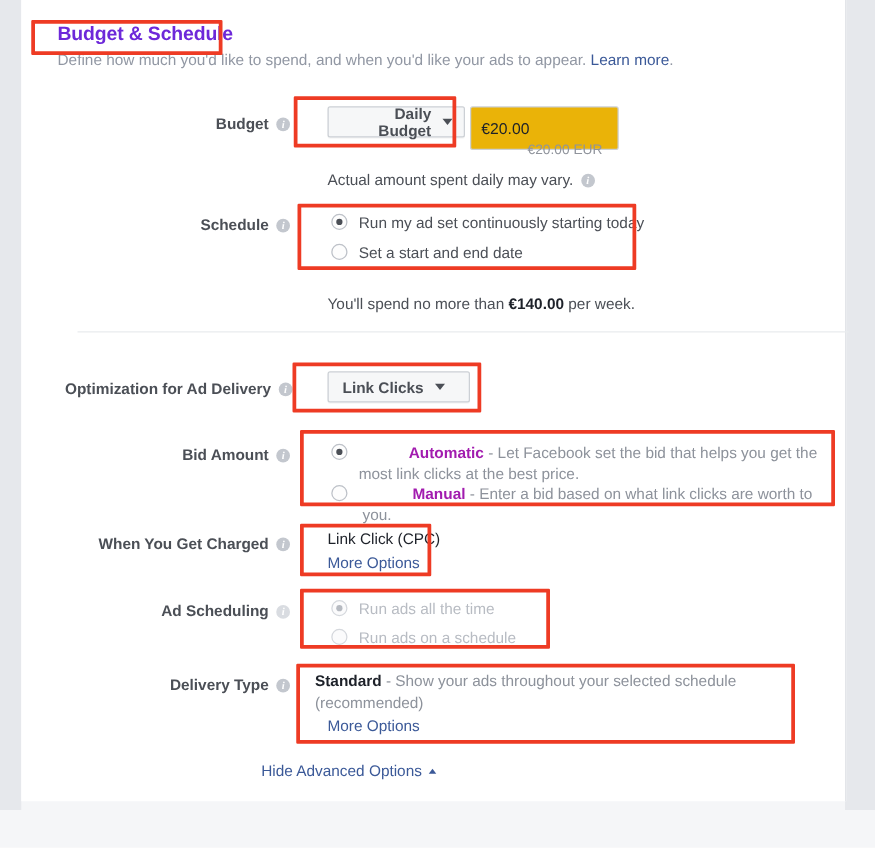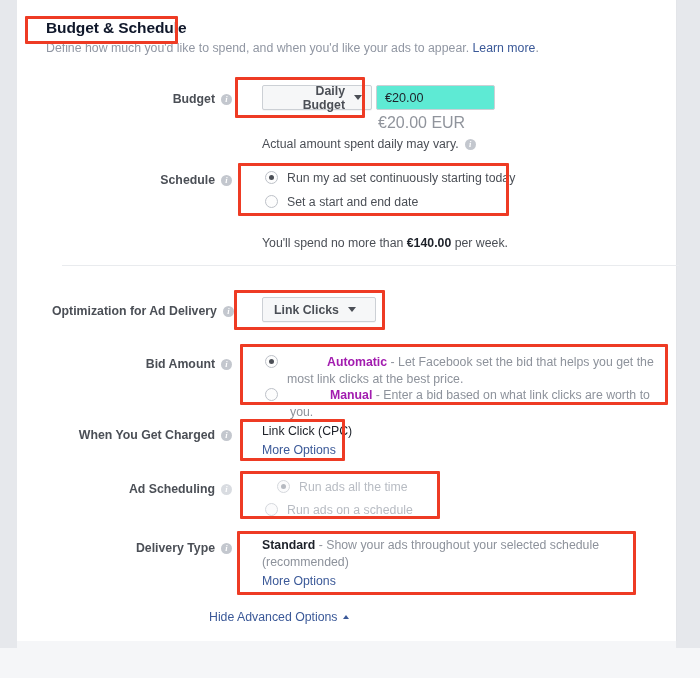--- a/index.html
+++ b/index.html
@@ -50,21 +50,21 @@
     border-right: 1px solid #e3e5e9;
   }
 
   
   #section-title {
     position: absolute;
     left: 29px;
     top: 19px;
     font-size: 15.5px;
     font-weight: bold;
-    color: #0f172a;
+    color: #6d28d9;
     letter-spacing: -0.1px;
   }
   #section-subtitle {
     position: absolute;
     left: 29px;
     top: 41px;
     font-size: 12.3px;
     color: #9197a3;
     white-space: nowrap;
   }
@@ -130,41 +130,42 @@
     border-left: 3.5px solid transparent;
     border-right: 3.5px solid transparent;
     border-bottom: 4px solid #3b5998;
     margin-left: 5px;
     vertical-align: 2px;
   }
 
   
   .text-input {
     position: absolute;
-    height: 25px;
-    background: #5eead4;
+    height: 35px;
+    background: #eab308;
     border: 1px solid #ccd0d5;
     border-radius: 2px;
     font-size: 12.6px;
     color: #1d2129;
     padding: 0 8px;
     box-sizing: border-box;
     font-family: "Liberation Sans", sans-serif;
     outline: none;
   }
 
   .plain-text {
     position: absolute;
     font-size: 12.3px;
     color: #4b4f56;
   }
   .muted-text {
     position: absolute;
-    font-size: 16px;
+    font-size: 11px;
     color: #90949c;
+    margin-left: 44px;
   }
 
   
   .radio-row {
     position: absolute;
     display: flex;
     align-items: flex-start;
     gap: 9px;
     cursor: pointer;
   }
@@ -309,34 +310,34 @@
 
     <div class="plain-text" style="left:245px; top:424px; color:#1d2129;">Link Click (CPC)</div>
     <div style="position:absolute; left:245px; top:443px; font-size:12.3px;">
       <a class="link" href="#">More Options</a>
     </div>
 
     <div class="row-label" style="left:80px; top:482px; width:135px;">
       <span>Ad Scheduling</span><span class="info-icon dim">i</span>
     </div>
 
-    <div class="radio-row" style="left:260px; top:479px;">
+    <div class="radio-row" style="left:248px; top:479px;">
       <span class="radio checked disabled"></span>
       <span class="radio-label disabled">Run ads all the time</span>
     </div>
     <div class="radio-row" style="left:248px; top:502px;">
       <span class="radio disabled"></span>
       <span class="radio-label disabled">Run ads on a schedule</span>
     </div>
 
     <div class="row-label" style="left:80px; top:541px; width:135px;">
       <span>Delivery Type</span><span class="info-icon">i</span>
     </div>
 
-    <div style="position:absolute; left:245px; top:537px; width:380px; font-size:12.3px; line-height:17px;"><b style="color:#1d2129;">Standard</b><span style="color:#8d929b;"> - </span><span style="color:#8d929b;">Show your ads throughout your selected schedule (recommended)</span></div>
+    <div style="position:absolute; left:235px; top:537px; width:380px; font-size:12.3px; line-height:17px;"><b style="color:#1d2129;">Standard</b><span style="color:#8d929b;"> - </span><span style="color:#8d929b;">Show your ads throughout your selected schedule (recommended)</span></div>
 
     <div style="position:absolute; left:245px; top:574px; font-size:12.3px;">
       <a class="link" href="#">More Options</a>
     </div>
 
     <div id="hide-advanced">
       <span>Hide Advanced Options</span><span class="caret-up-sm"></span>
     </div>
 
   </div>

